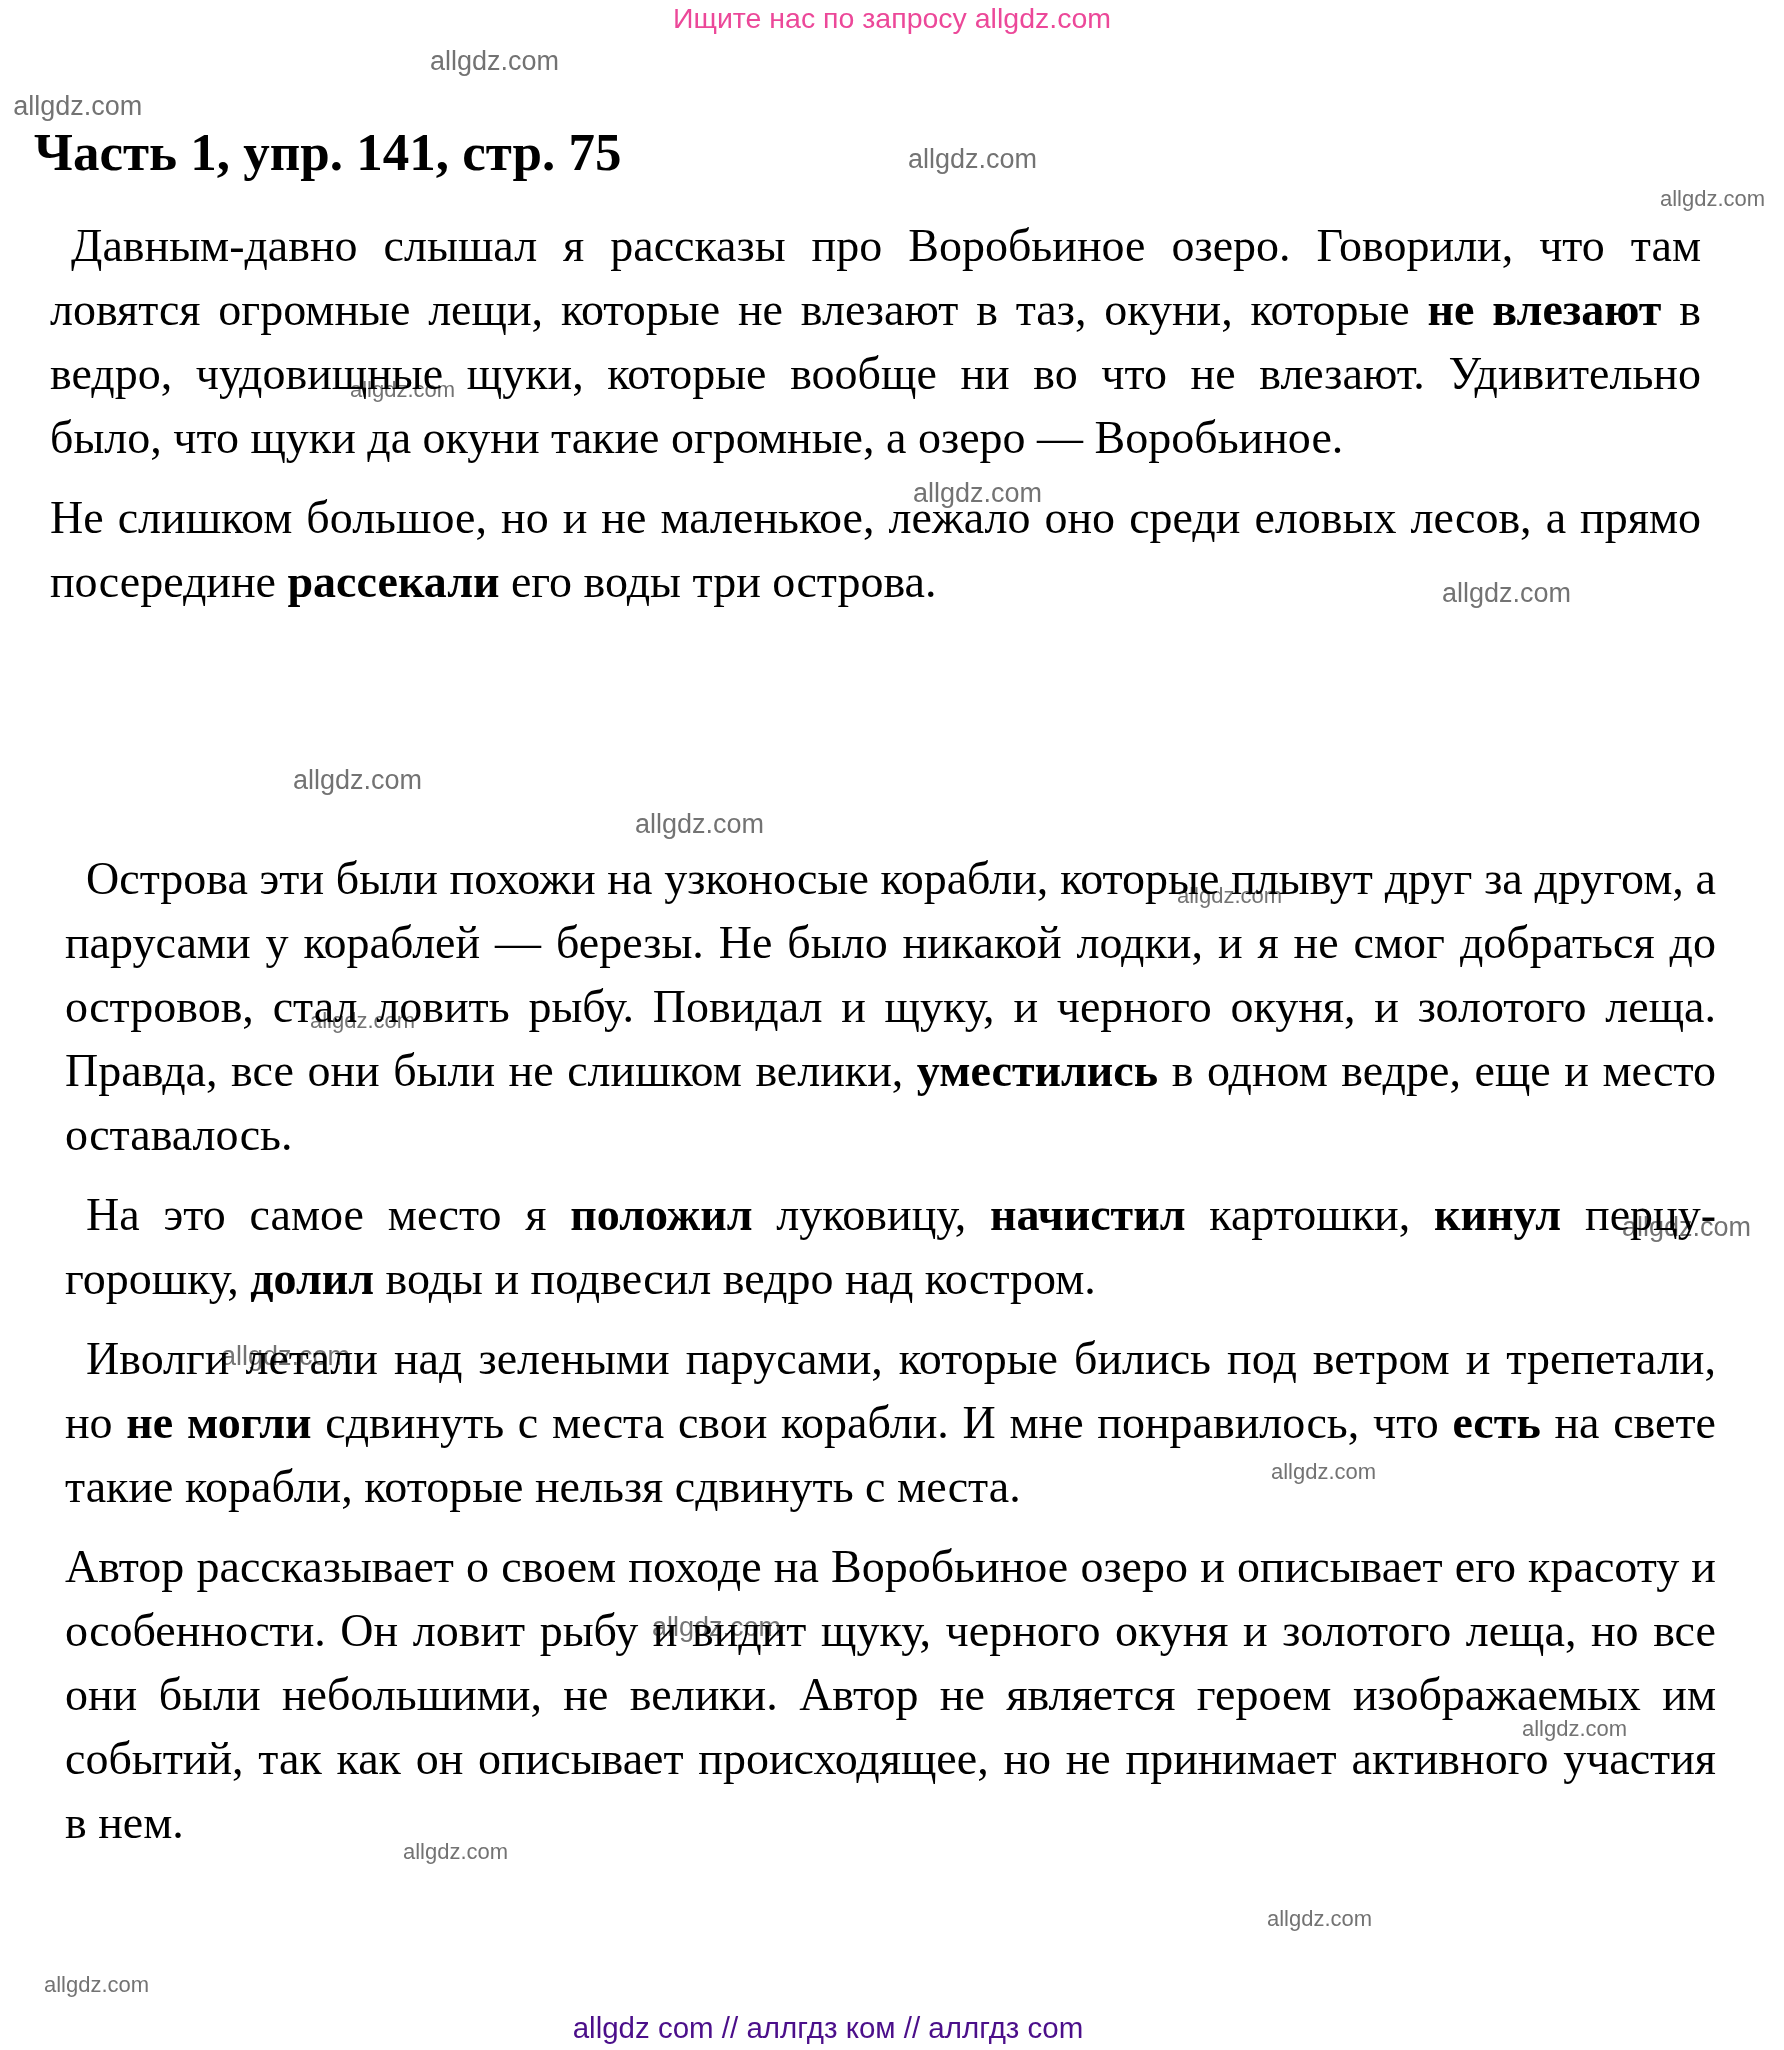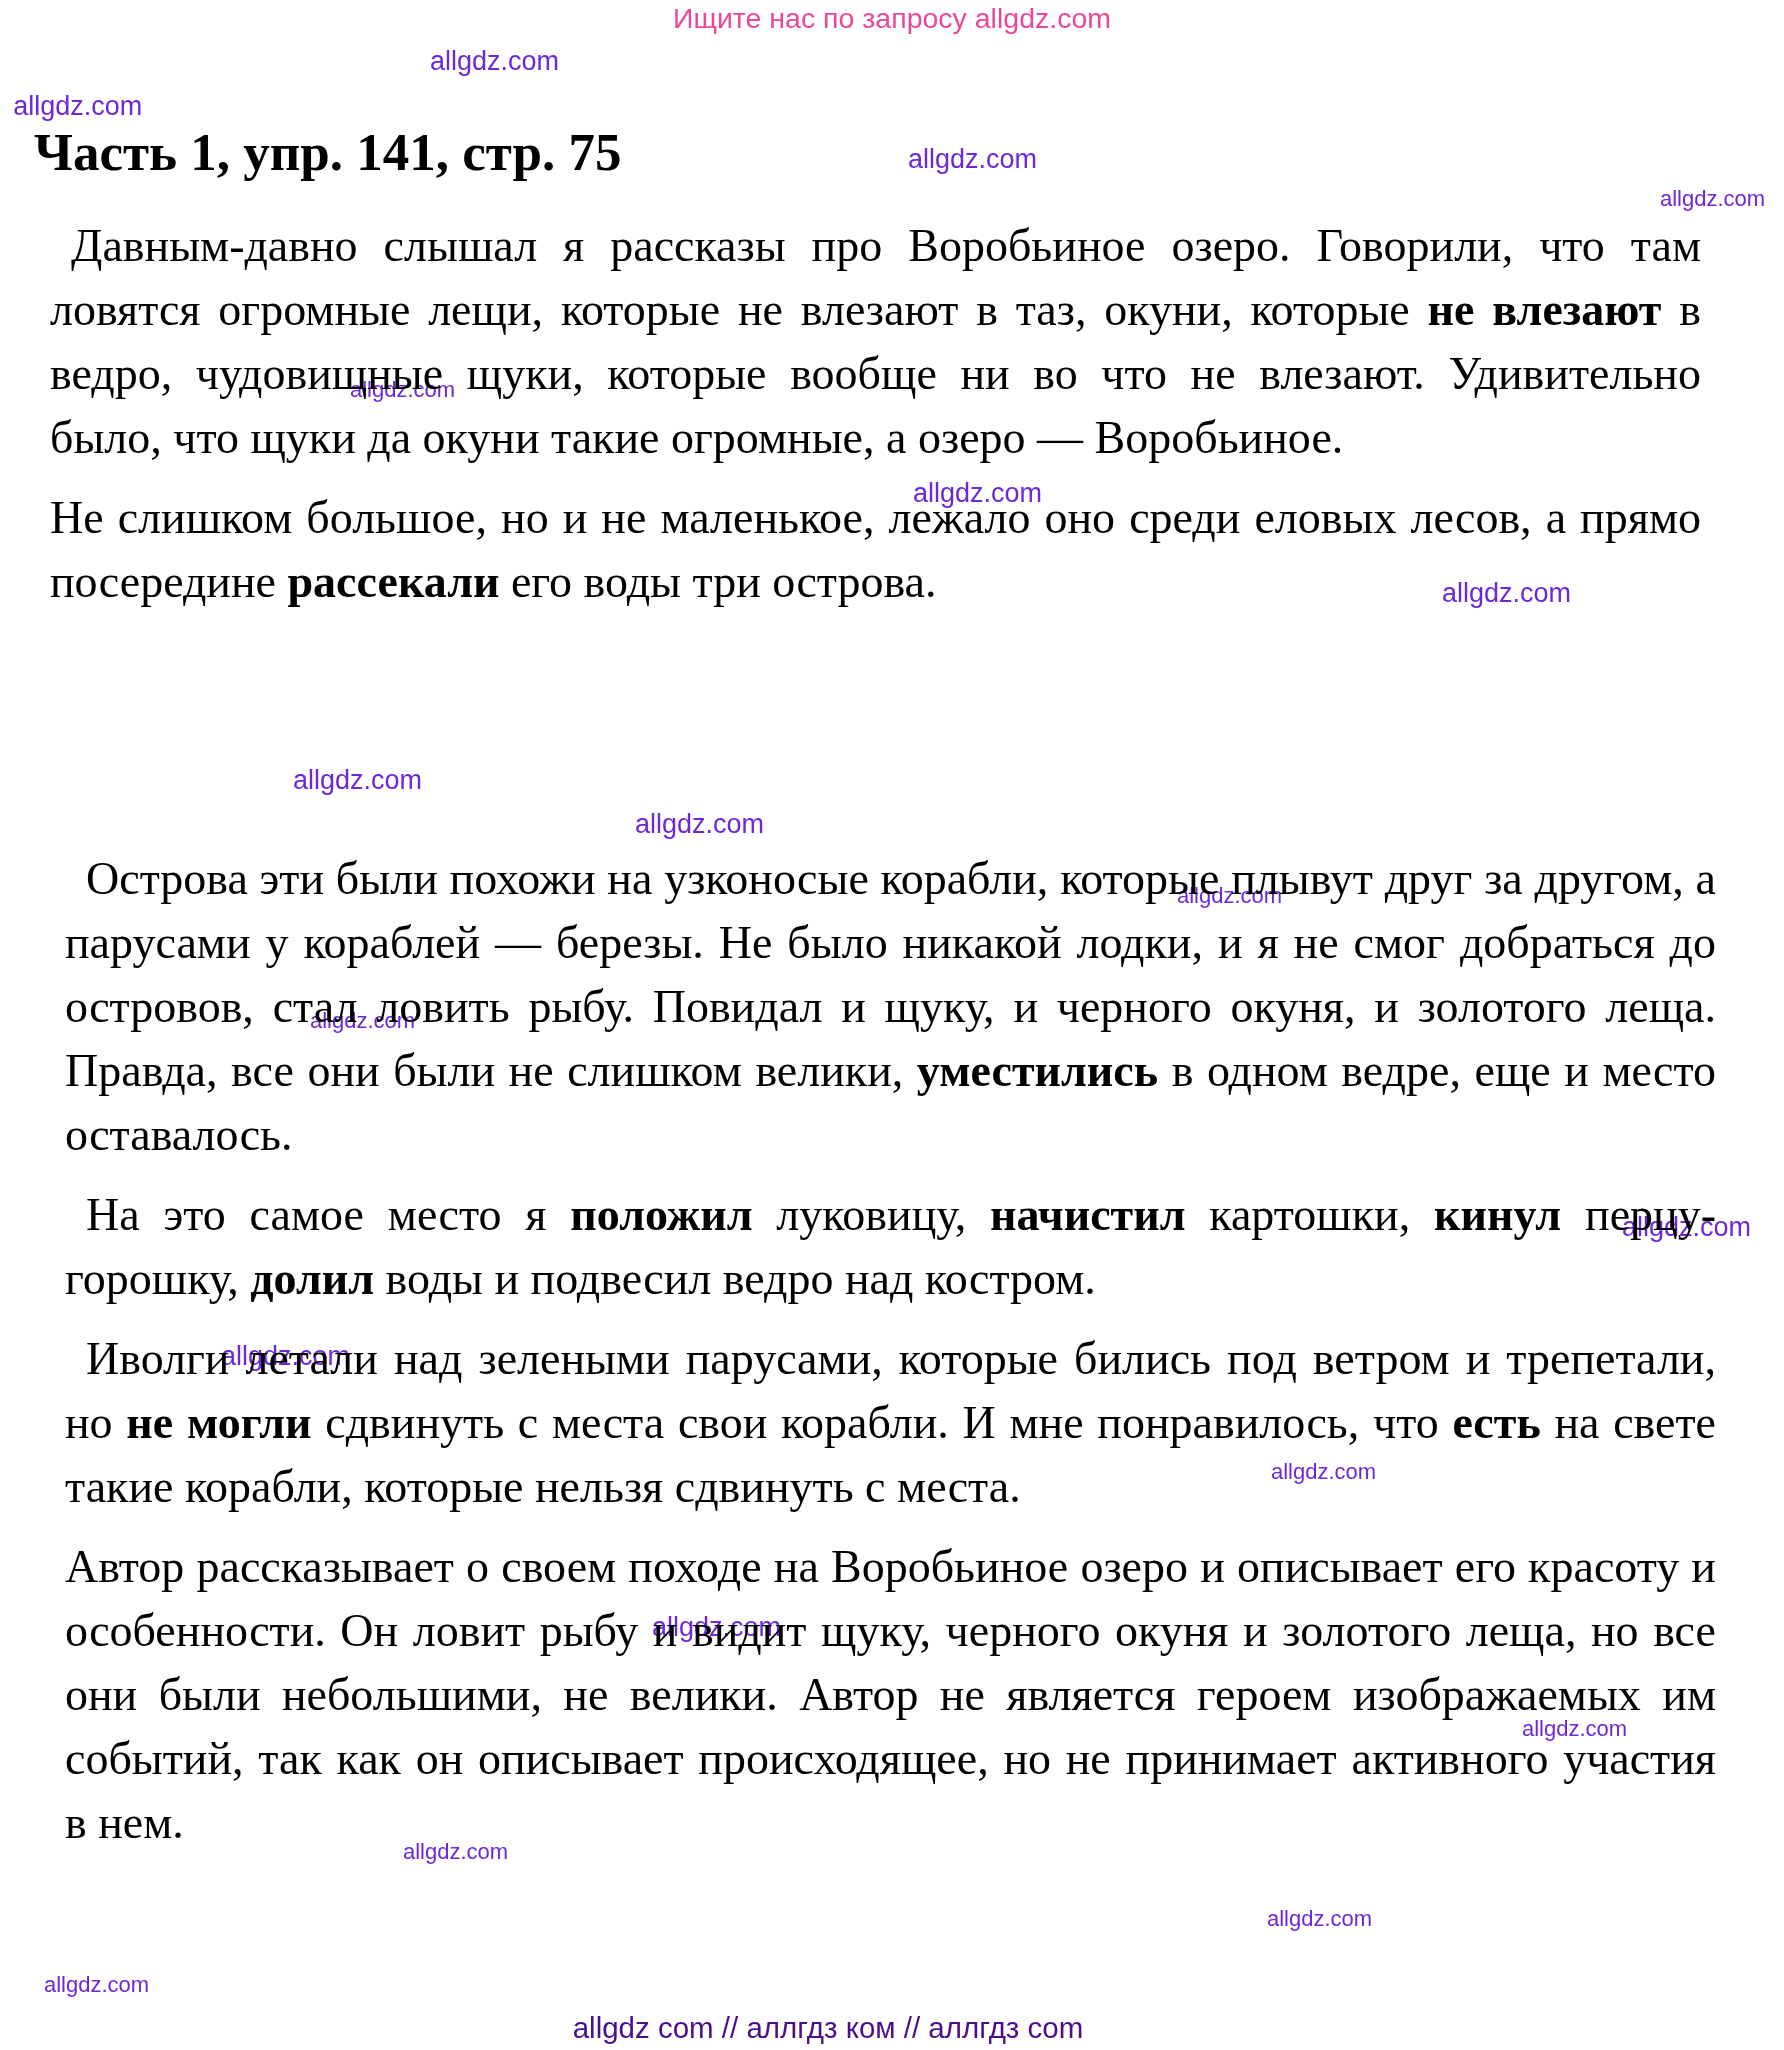--- a/index.html
+++ b/index.html
@@ -1,18 +1,18 @@
 <!DOCTYPE html>
 <html style="font-size:15px"><head>
 <meta charset="utf-8">
 <style>
   html,body{margin:0;padding:0;background:#fff;}
   body{width:1784px;height:2051px;position:relative;overflow:hidden;font-family:"Liberation Serif","DejaVu Serif",serif;color:#000;}
   .top-banner{position:absolute;top:1.9px;left:0;width:1784px;text-align:center;font-family:"Liberation Sans",sans-serif;font-size:28.5px;color:#ec4899;}
-  .wm{position:absolute;font-family:"Liberation Sans",sans-serif;color:#6d28d9;font-size:27px;line-height:1;}
+  .wm{position:absolute;font-family:"Liberation Sans",sans-serif;color:#737373;font-size:27px;line-height:1;}
   .wm.sm{font-size:22px;}
   .title{position:absolute;left:34px;top:126px;font-size:53px;font-weight:bold;line-height:1;}
   .block{position:absolute;font-size:46px;line-height:64px;text-align:justify;}
   .block p{margin:16px;}
   .b1{left:34px;top:198px;width:1683px;}
   .b2{left:49px;top:831px;width:1683px;}
   .ind{text-indent:21px;}
   b{font-weight:bold;}
   .footer{position:absolute;top:2011px;left:0;width:1656px;text-align:center;font-family:"Liberation Sans",sans-serif;font-size:29.5px;color:#4b0f8a;}
 </style>

